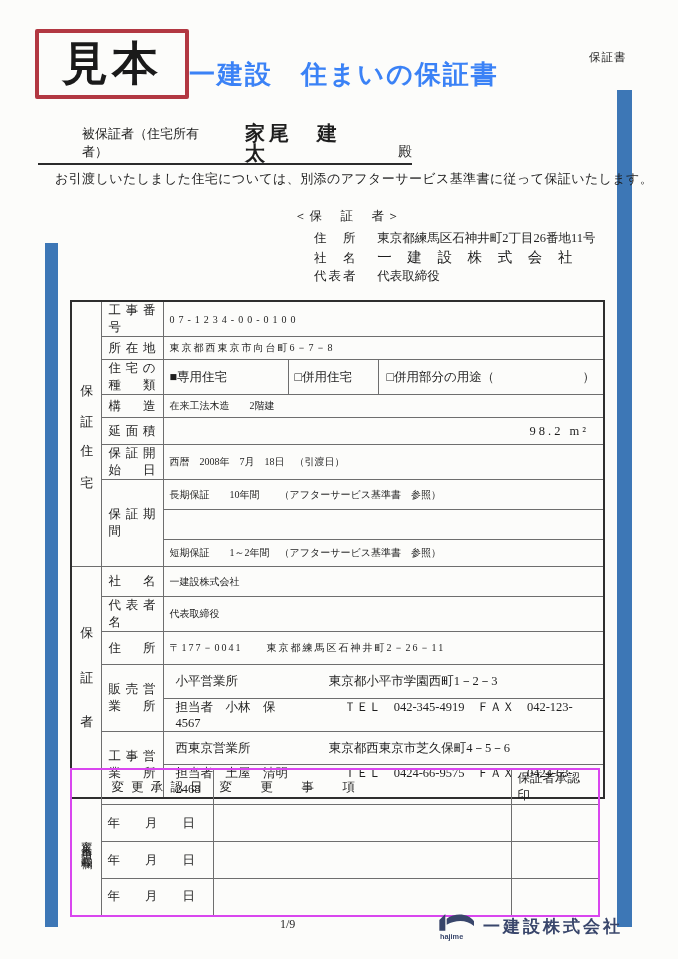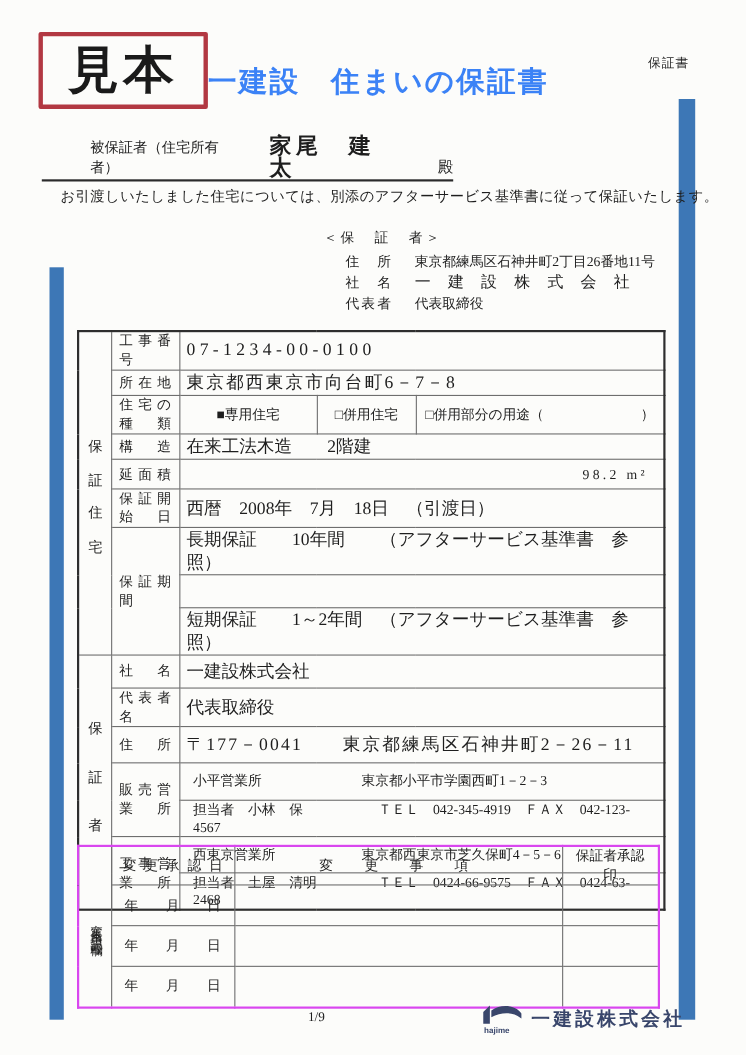--- a/index.html
+++ b/index.html
@@ -48,24 +48,24 @@
   td{border:1px solid #6e6e6e;font-size:12.5px;padding:0 6px;overflow:hidden;vertical-align:middle;}
   .vcell{padding:0;}
   .vtext{
     writing-mode:vertical-rl;text-orientation:upright;
     margin:0 auto;display:block;font-size:13px;
   }
   .vt-house{letter-spacing:30px;}
   .vt-guarantor{letter-spacing:44px;}
   .vt-changes{font-size:11px;letter-spacing:3px;}
   .flabel{text-align:justify;text-align-last:justify;padding:0 7px;}
-  .vval{font-size:16px;}
+  .vval{font-size:10px;}
   .ls4{letter-spacing:4px;}
   .ls2{letter-spacing:2px;}
-  .center{text-align:center;}
+  .center{}
   .right{text-align:right;padding-right:14px;letter-spacing:3px;}
   .paren-cell{display:flex;justify-content:space-between;align-items:center;border:1px solid #6e6e6e;}
   td.flexcell{padding-left:12px;}
   .office-name{display:inline-block;width:150px;}
   .contact-name{display:inline-block;width:165px;}
   .sp8{letter-spacing:8px;}
 
   .h25{height:25px;}.h23{height:23px;}.h22{height:22px;}.h27{height:27px;}
   .h28{height:28px;}.h30{height:30px;}.h32{height:32px;}.h33{height:33px;}
   .h34{height:34px;}.h37{height:37px;}

